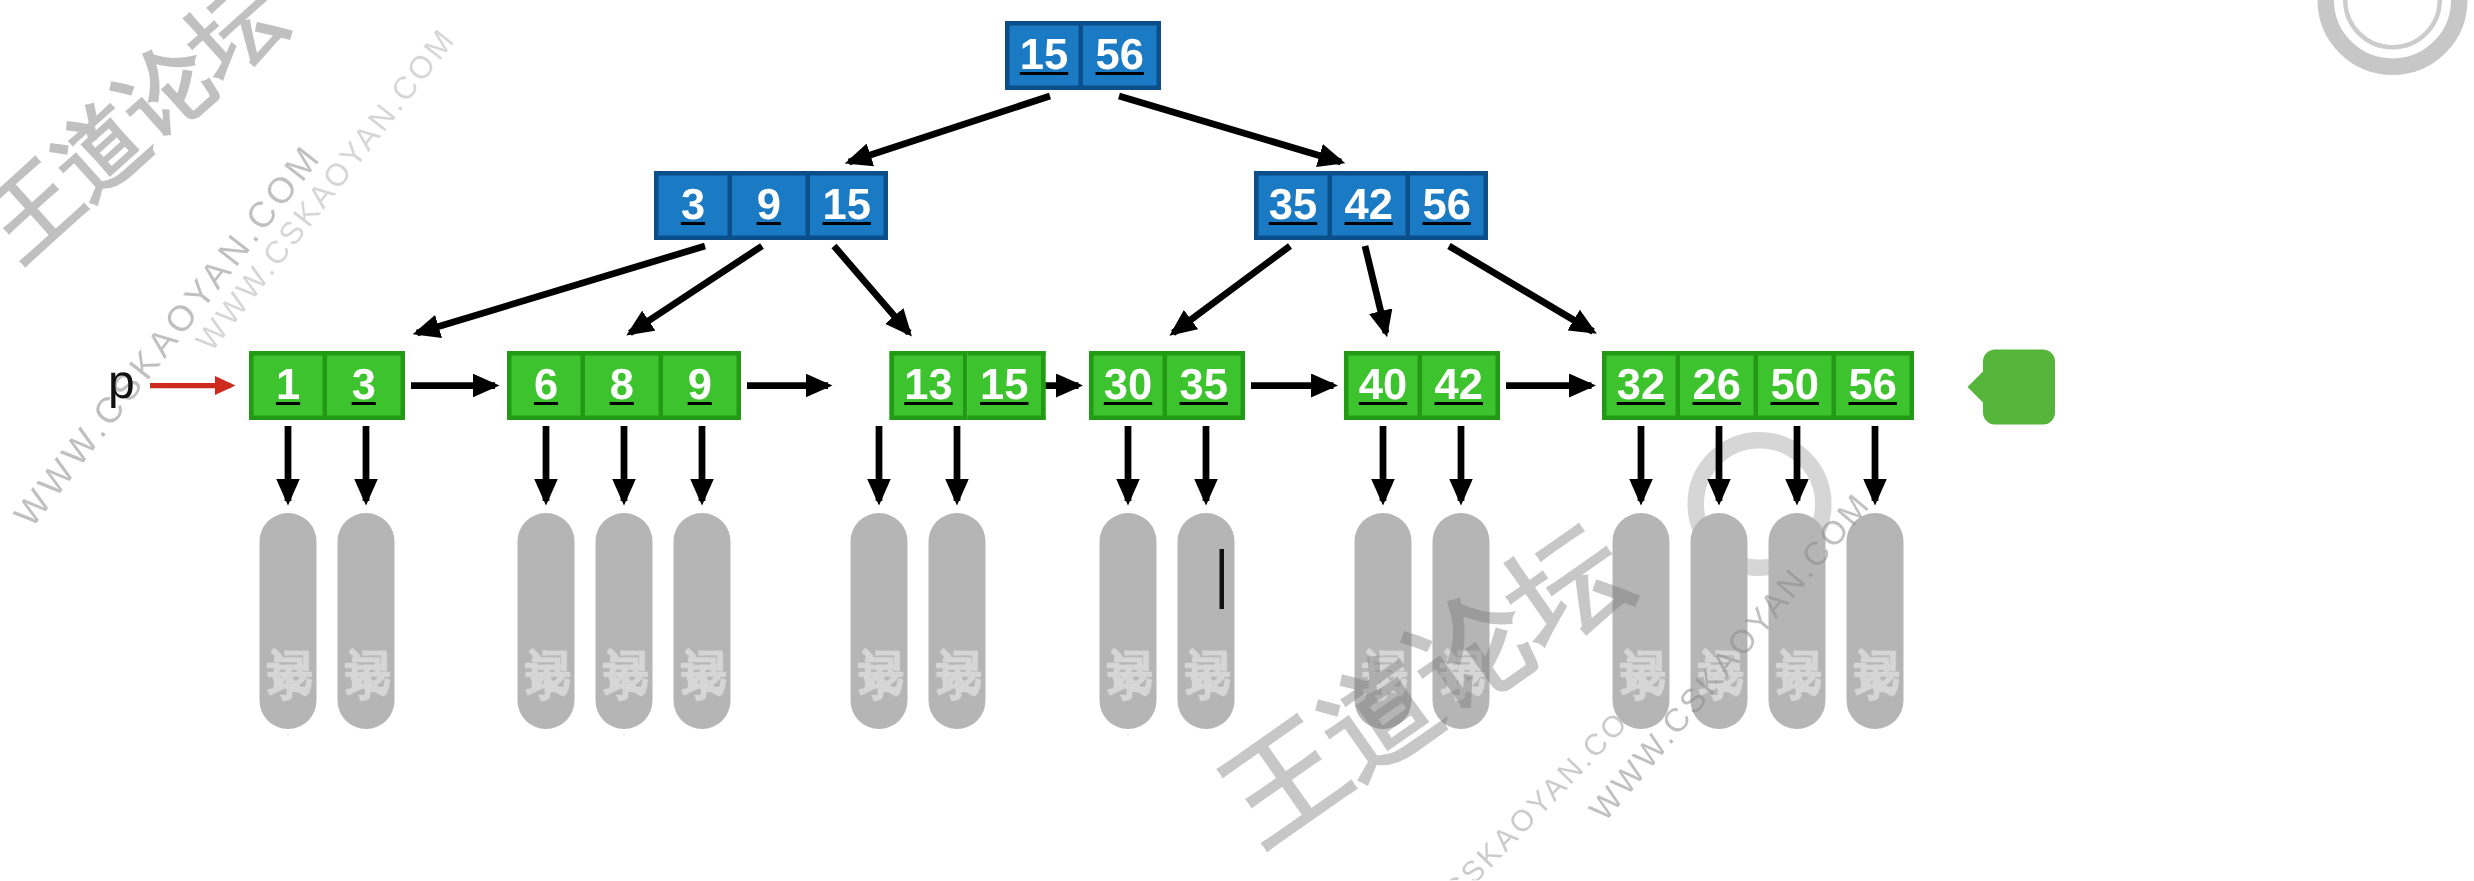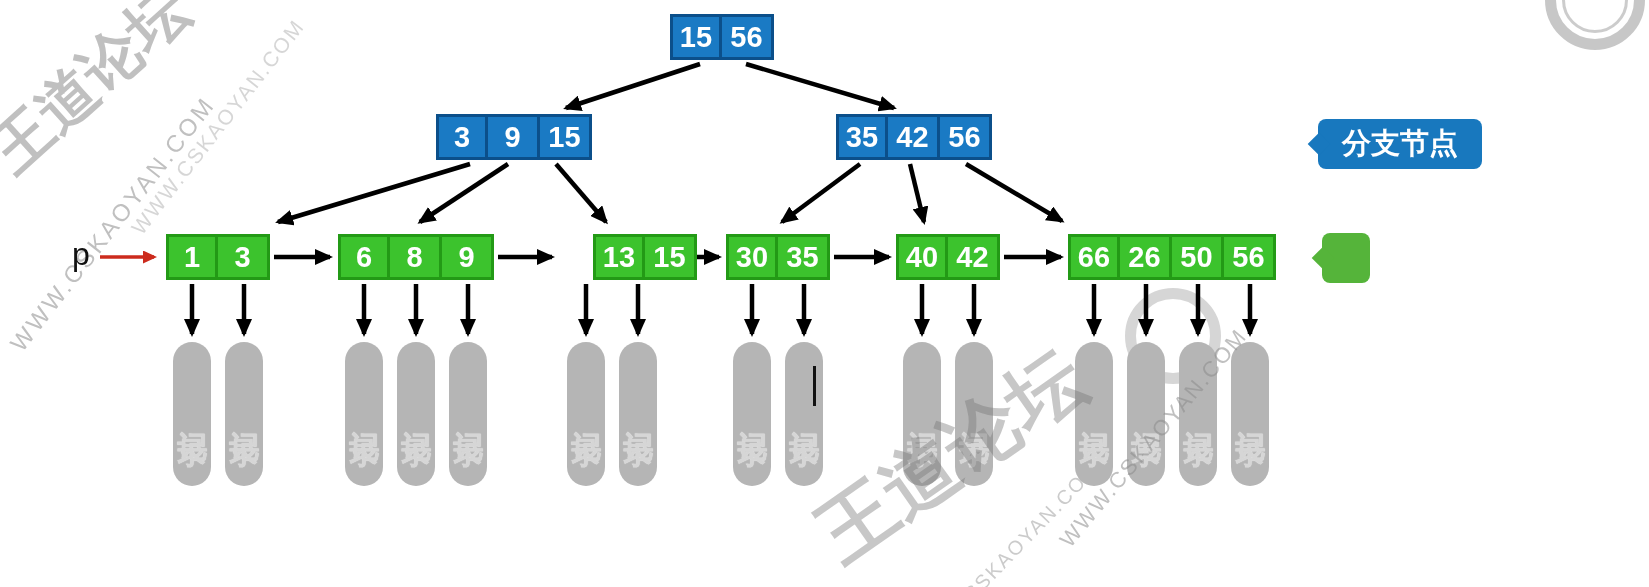--- a/index.html
+++ b/index.html
@@ -2,21 +2,21 @@
 <html><head>
 <meta charset="utf-8">
 <style>
   * { margin:0; padding:0; box-sizing:border-box; }
   html,body { background:#fff; }
   body { font-family:"Liberation Sans","DejaVu Sans",sans-serif; }
   #stage { position:relative; width:1649px; height:587px; background:#fff; overflow:hidden; }
 
   svg#arrows { position:absolute; left:0; top:0; z-index:5; pointer-events:none; }
 
-  .node { position:absolute; display:flex; z-index:5; }
+  .node { position:absolute; display:flex; z-index:5;text-decoration:underline; }
   .cell {
     width:52px; height:46px;
     display:flex; align-items:center; justify-content:center;
     color:#fff; font-size:29px; font-weight:bold;
     border-style:solid; border-width:3px;
   }
   .cell + .cell { border-left:none; }
 
   .record {
     position:absolute; width:38px; height:144px; border-radius:19px;
@@ -101,24 +101,20 @@
       <line x1="974" y1="284" x2="974" y2="334" stroke="#000000" stroke-width="4.5" marker-end="url(#ah)"></line>
       <line x1="1094" y1="284" x2="1094" y2="334" stroke="#000000" stroke-width="4.5" marker-end="url(#ah)"></line>
       <line x1="1146" y1="284" x2="1146" y2="334" stroke="#000000" stroke-width="4.5" marker-end="url(#ah)"></line>
       <line x1="1198" y1="284" x2="1198" y2="334" stroke="#000000" stroke-width="4.5" marker-end="url(#ah)"></line>
       <line x1="1250" y1="284" x2="1250" y2="334" stroke="#000000" stroke-width="4.5" marker-end="url(#ah)"></line>
       <line x1="100" y1="257" x2="154" y2="257" stroke="#cc2b1d" stroke-width="3.5" marker-end="url(#ahr)"></line>
     </svg>
 
   <div class="pointer-label">p</div>
 
-  <div class="legend" id="legend-branch" style="background: rgb(24, 120, 190);">
-    <span class="notch"></span>
-    <span>分支节点</span>
-  </div>
   <div class="legend" id="legend-leaf" style="background: rgb(85, 180, 58);">
     <span class="notch"></span>
   </div>
 
 
   <div class="cursor-artifact"></div>
 <div class="node" style="left: 670px; top: 14px;">
       <div class="cell" style="background: rgb(26, 122, 196); border-color: rgb(11, 79, 138);">15</div>
       <div class="cell" style="background: rgb(26, 122, 196); border-color: rgb(11, 79, 138);">56</div>
     </div>
@@ -162,18 +158,18 @@
     <div class="record" style="left: 955px; top: 342px; background: rgb(181, 181, 181); color: rgb(214, 214, 214);">记录</div>
     <div class="node" style="left: 896px; top: 234px; text-align: center;">
       <div class="cell" style="background: rgb(60, 195, 45); border-color: rgb(35, 154, 22);">40</div>
       <div class="cell" style="background: rgb(60, 195, 45); border-color: rgb(35, 154, 22);">42</div>
     </div>
     <div class="record" style="left: 1075px; top: 342px; background: rgb(181, 181, 181); color: rgb(214, 214, 214);">记录</div>
     <div class="record" style="left: 1127px; top: 342px; background: rgb(181, 181, 181); color: rgb(214, 214, 214);">记录</div>
     <div class="record" style="left: 1179px; top: 342px; background: rgb(181, 181, 181); color: rgb(214, 214, 214);">记录</div>
     <div class="record" style="left: 1231px; top: 342px; background: rgb(181, 181, 181); color: rgb(214, 214, 214);">记录</div>
     <div class="node" style="left: 1068px; top: 234px;">
-      <div class="cell" style="background: rgb(60, 195, 45); border-color: rgb(35, 154, 22);">66</div>
+      <div class="cell" style="background: rgb(60, 195, 45); border-color: rgb(35, 154, 22);">32</div>
       <div class="cell" style="background: rgb(60, 195, 45); border-color: rgb(35, 154, 22);">26</div>
       <div class="cell" style="background: rgb(60, 195, 45); border-color: rgb(35, 154, 22);">50</div>
       <div class="cell" style="background: rgb(60, 195, 45); border-color: rgb(35, 154, 22);">56</div>
     </div>
   </div>
 
 </body></html>

